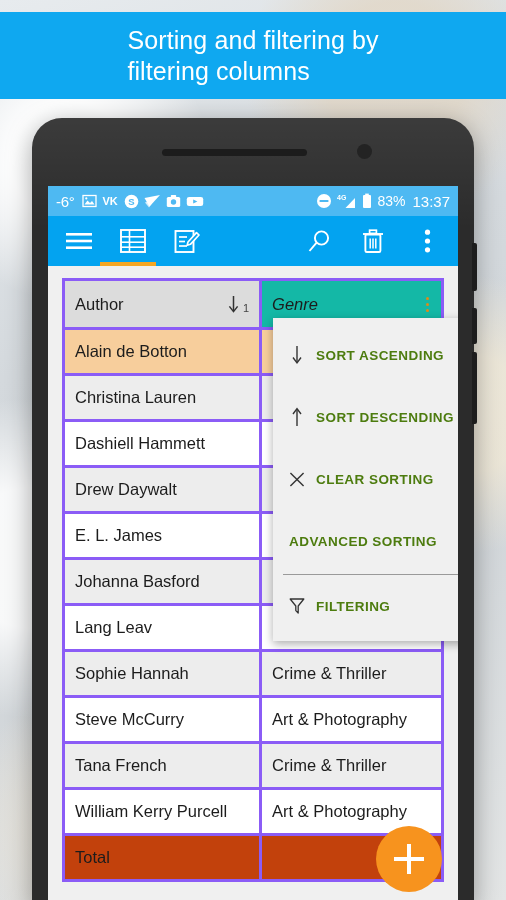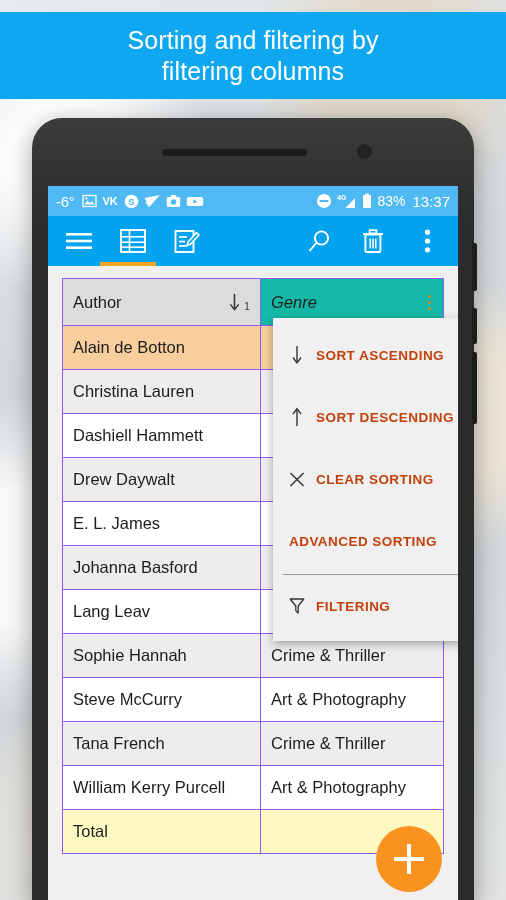--- a/index.html
+++ b/index.html
@@ -33,21 +33,21 @@
 
   
   #banner{
     position:absolute; left:0; top:12px; width:506px; height:87px;
     background:#0FA8F0;
     display:flex; align-items:center; justify-content:center;
     z-index:8;
   }
   #banner .btxt{
     color:#ffffff; font-size:25px; line-height:31px;
-    text-align:center; font-weight:400; letter-spacing:.1px;
+    font-weight:400; letter-spacing:.1px;
   }
 
   
   #phone{
     position:absolute; left:32px; top:118px; width:442px; height:790px;
     background:#2b2b2b;
     border-radius:30px 30px 0 0;
     box-shadow:0 6px 26px rgba(0,0,0,.35);
     z-index:6;
   }
@@ -98,49 +98,49 @@
   #tab-underline{
     position:absolute; left:52px; bottom:0; width:56px; height:4px; background:#F5A623;
   }
 
   
   #content{ position:relative; height:642px; background:#F0F0F0; padding:12px 14px 0 14px; }
 
   
   #table{ width:100%; border-collapse:collapse; table-layout:fixed; }
   #table td, #table th{
-    border:1px solid #8b5cf6; height:44px; padding:12px 10px;
+    border:3px solid #8b5cf6; height:44px; padding:12px 10px;
     font-size:16.5px; color:#1c1c1c; text-align:left; font-weight:400;
     white-space:nowrap; overflow:hidden;
   }
   #table col.c1{ width:52%; }
   #table col.c2{ width:48%; }
   th.h-author{ background:#DCDCDC; position:relative; font-weight:400; font-size:17px; }
   th.h-genre{ background:#14b8a6; position:relative; font-weight:400; font-size:17px;font-style:italic; }
   .hdr-inner{ display:flex; align-items:center; justify-content:space-between; height:100%; }
   .sort-ind{ display:flex; align-items:flex-end; gap:3px; }
   .sort-ind .num{ font-size:11px; color:#444; line-height:14px; }
   .dots-v{ display:flex; flex-direction:column; gap:3px; align-items:center; padding-right:2px;}
   .dots-v i{ width:3px; height:3px; border-radius:50%; background:#E08A17; display:block; }
   tr.alt td{ background:#EDEDED; }
   tr.norm td{ background:#FFFFFF; }
   tr.sel td{ background:#F7CE9C; }
-  tr.total td{ background:#fef9c3;margin-left:8px; }
+  tr.total td{ background:#c2410c;margin-left:8px; }
 
   
   #menu{
     position:absolute; left:225px; top:52px; width:196px;
     background:#F0F0F0; box-shadow:0 3px 9px rgba(0,0,0,.32);
     z-index:30; padding:6px 0 4px 0;
   }
   .mi{
     display:flex; align-items:center; gap:11px;
     height:62px; padding:0 14px 0 16px; cursor:pointer;
   }
-  .mi .lbl{ color:#c2410c; font-size:13.5px; font-weight:700; letter-spacing:.45px; }
+  .mi .lbl{ color:#4d7c0f; font-size:13.5px; font-weight:700; letter-spacing:.45px; }
   .mi .mic{ width:16px; display:flex; justify-content:center; color:#333; }
   .mi.noicon{ }
   #menu-divider{ height:1px; background:#9a9a9a; margin:2px 10px 0 10px; }
 
   
   #fab{
     position:absolute; right:16px; bottom:16px; width:66px; height:66px;
     border-radius:50%; background:#F7931E;
     display:flex; align-items:center; justify-content:center;
     z-index:40; cursor:pointer;

